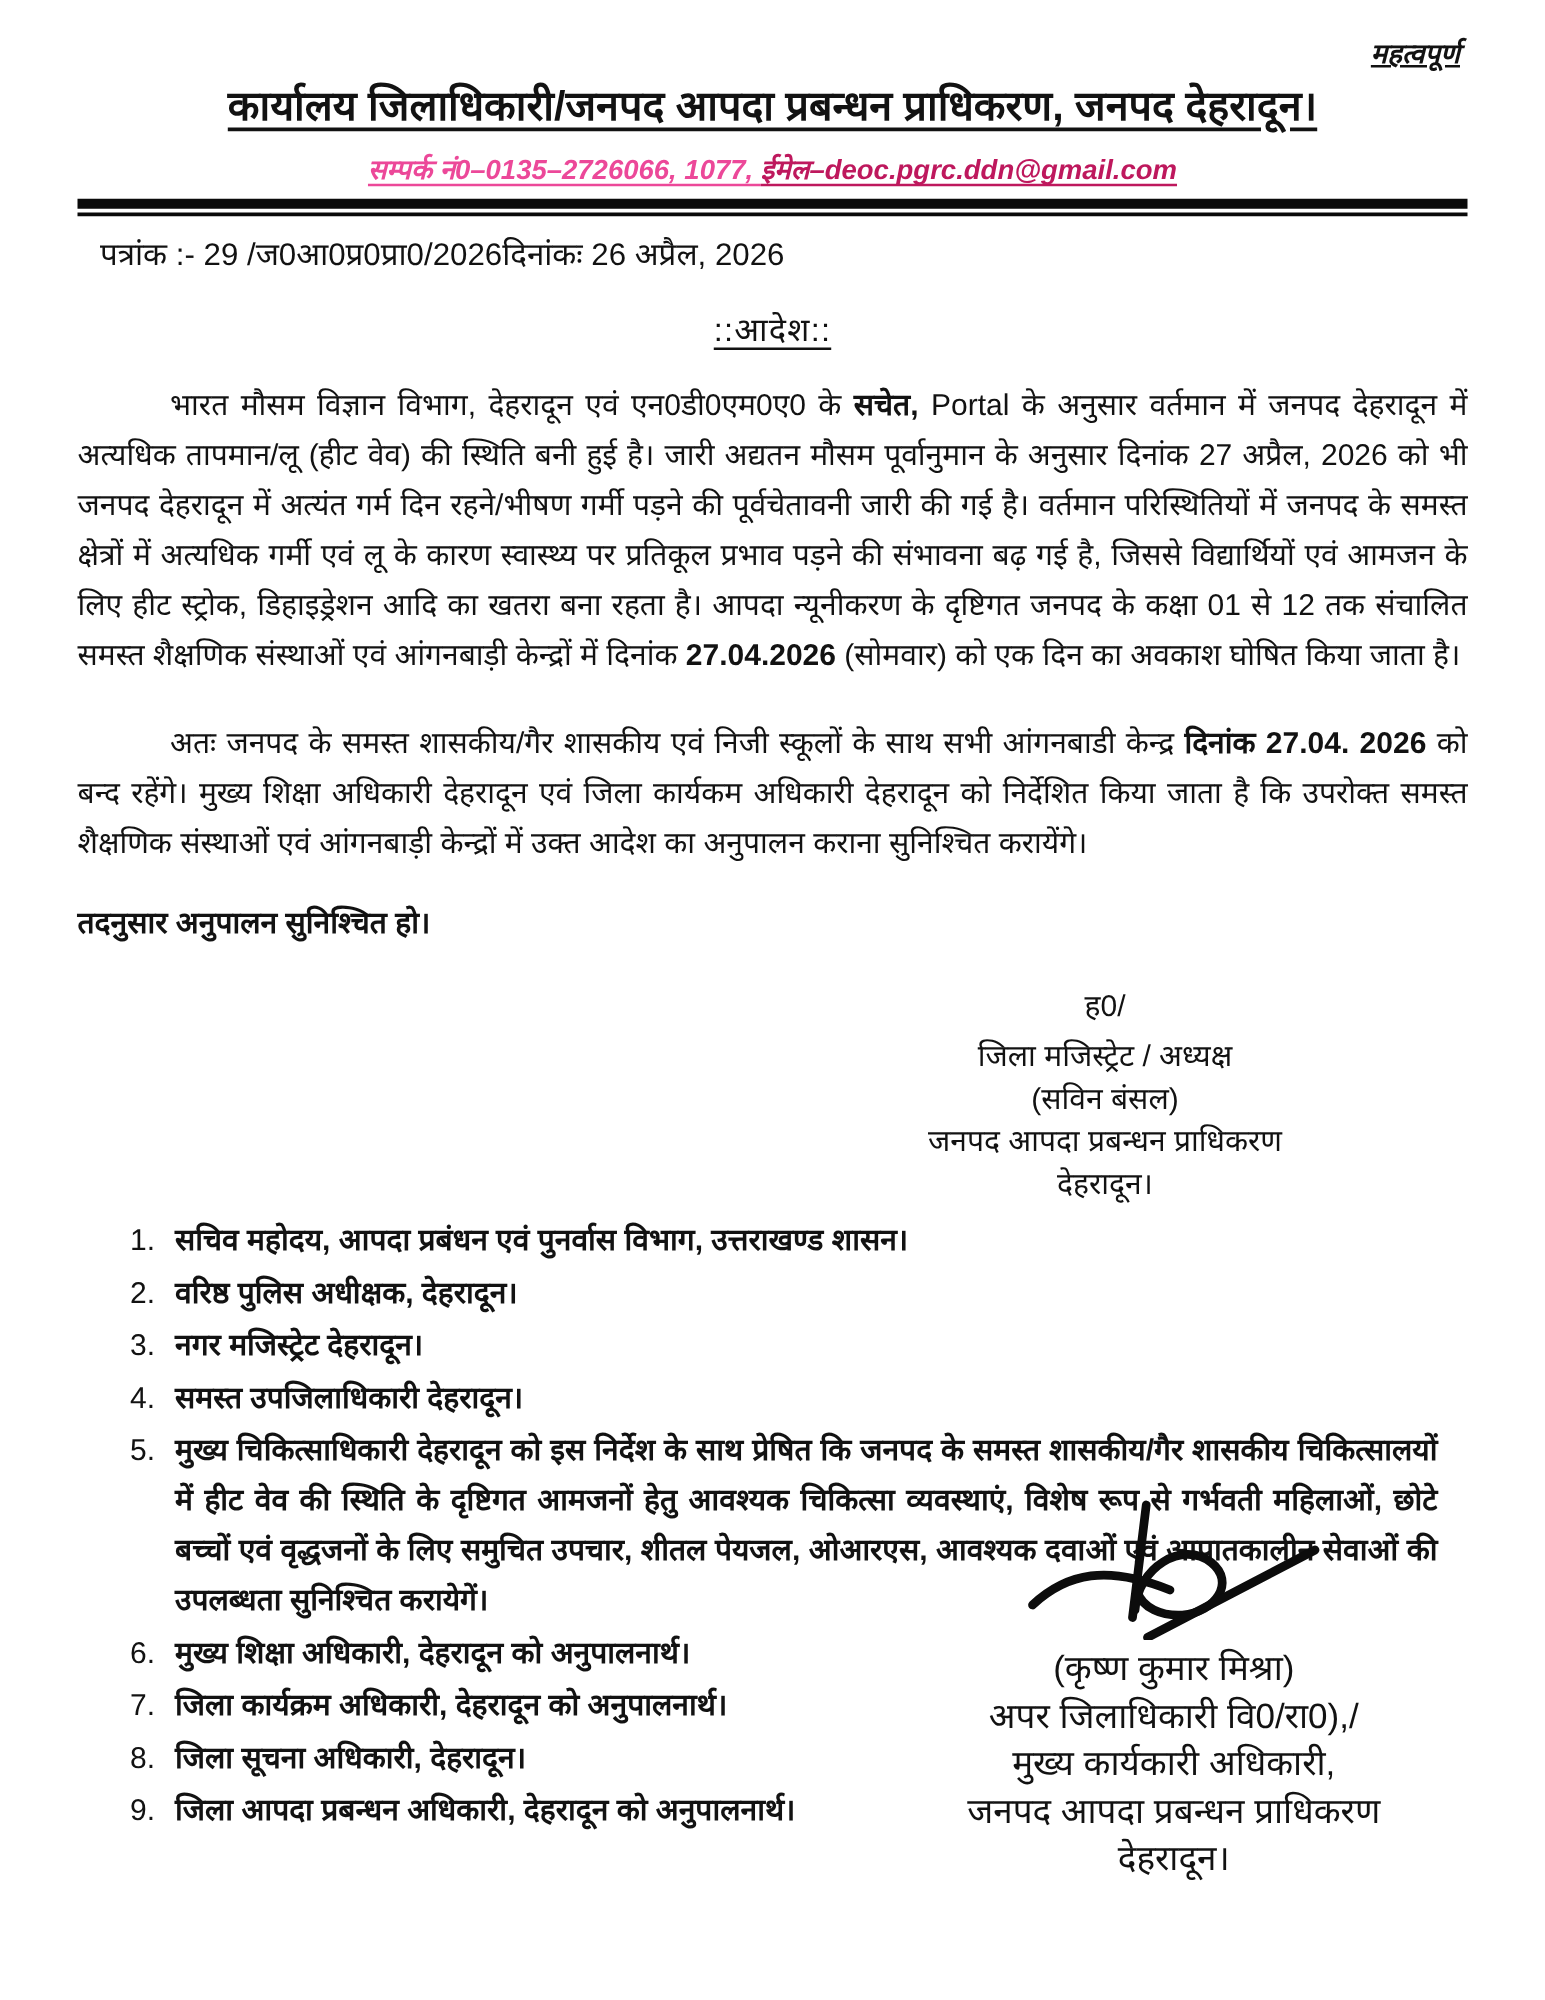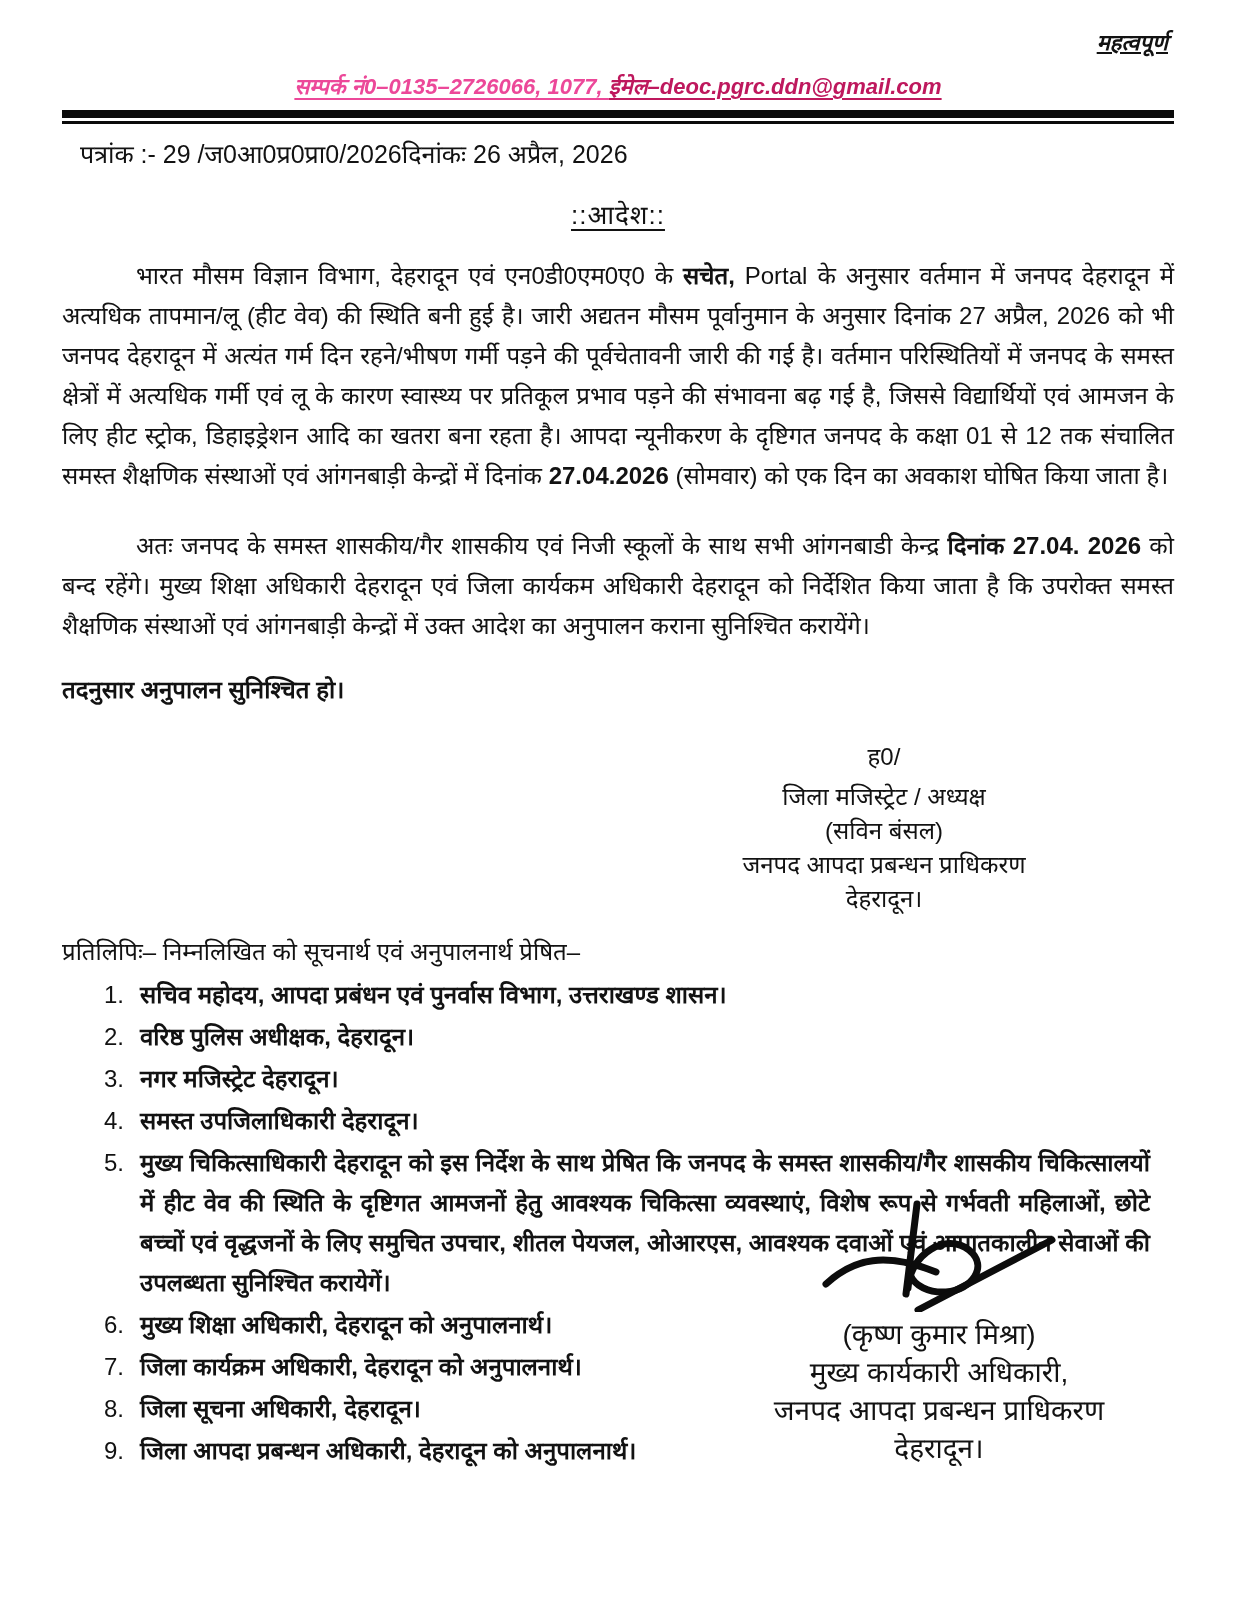--- a/index.html
+++ b/index.html
@@ -128,20 +128,23 @@
   .sig-scribble{display:block;margin:0 auto 4px auto;}
 </style>
 </head>
 <body>
 
 <div class="page">
   <div class="inner">
 
     <div class="importance-tag">महत्वपूर्ण</div>
 
+    <div class="doc-title">
+      <span>कार्यालय जिलाधिकारी/जनपद आपदा प्रबन्धन प्राधिकरण, जनपद देहरादून।</span>
+    </div>
 
     <div class="contact-line">
       <span class="plain">सम्पर्क नं0–0135–2726066, 1077, </span><span class="email" style="color: #be185d;">ईमेल–deoc.pgrc.ddn@gmail.com</span>
     </div>
 
     <div class="double-rule"></div>
 
     <div class="meta-row">
       <span>पत्रांक :- 29  /ज0आ0प्र0प्रा0/2026</span>
       <span>दिनांकः  26  अप्रैल,  2026</span>
@@ -158,21 +161,20 @@
     <div class="closing-line">तदनुसार अनुपालन सुनिश्चित हो।</div>
 
     <div class="sig-block1">
       <div class="mark">ह0/</div>
       <div>जिला मजिस्ट्रेट / अध्यक्ष</div>
       <div>(सविन बंसल)</div>
       <div>जनपद आपदा प्रबन्धन प्राधिकरण</div>
       <div>देहरादून।</div>
     </div>
 
-    <div class="copy-heading">प्रतिलिपिः– निम्नलिखित को सूचनार्थ एवं अनुपालनार्थ प्रेषित–</div>
 
     <ol class="copy-list">
       <li>
           <span class="num">1.</span>
           <span class="itext">सचिव महोदय, आपदा प्रबंधन एवं पुनर्वास विभाग, उत्तराखण्ड शासन।</span>
         </li>
       <li>
           <span class="num">2.</span>
           <span class="itext">वरिष्ठ पुलिस अधीक्षक, देहरादून।</span>
         </li>
@@ -210,17 +212,18 @@
   <div class="sig-block2">
     <svg class="sig-scribble" width="250" height="120" viewBox="0 0 250 120">
       <g fill="none" stroke="#0c0c0c" stroke-width="7" stroke-linecap="round">
         <path d="M12,92 C40,66 72,60 122,80"></path>
         <path d="M103,12 L92,102"></path>
         <path d="M94,96 C96,62 132,40 155,58 C175,74 158,98 132,100 C115,101 100,94 96,82"></path>
         <path d="M104,118 L238,48"></path>
       </g>
     </svg>
     <div>(कृष्ण कुमार मिश्रा)</div>
+    <div>अपर जिलाधिकारी वि0/रा0),/</div>
     <div>मुख्य कार्यकारी अधिकारी,</div>
     <div>जनपद आपदा प्रबन्धन प्राधिकरण</div>
     <div>देहरादून।</div>
   </div>
 </div>
 
 </body></html>

